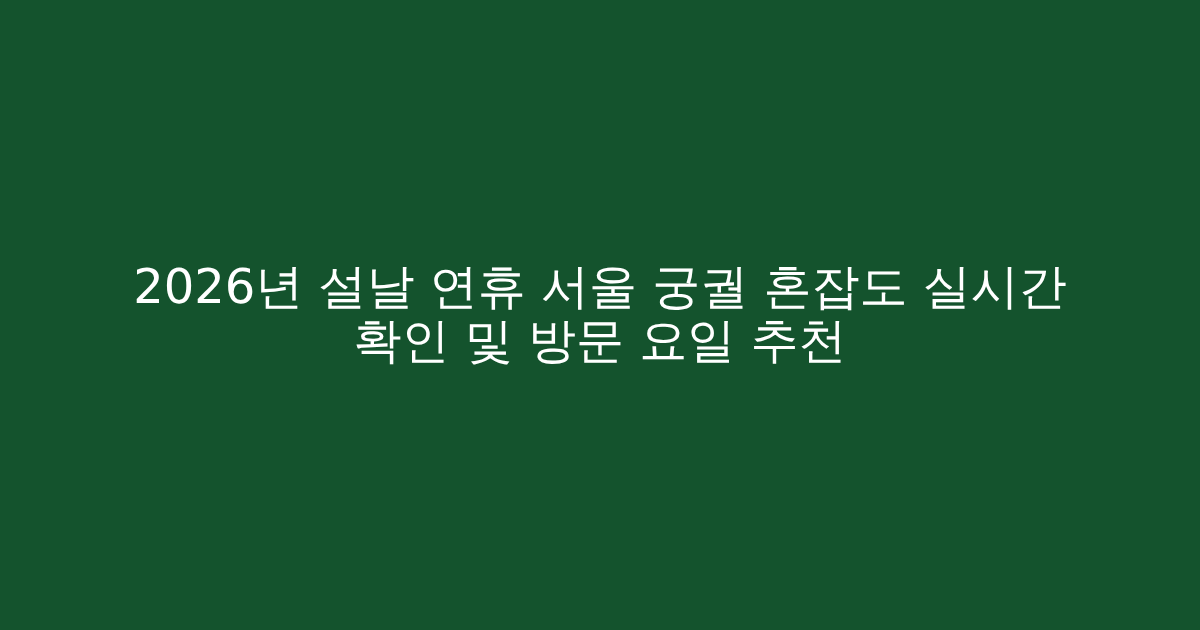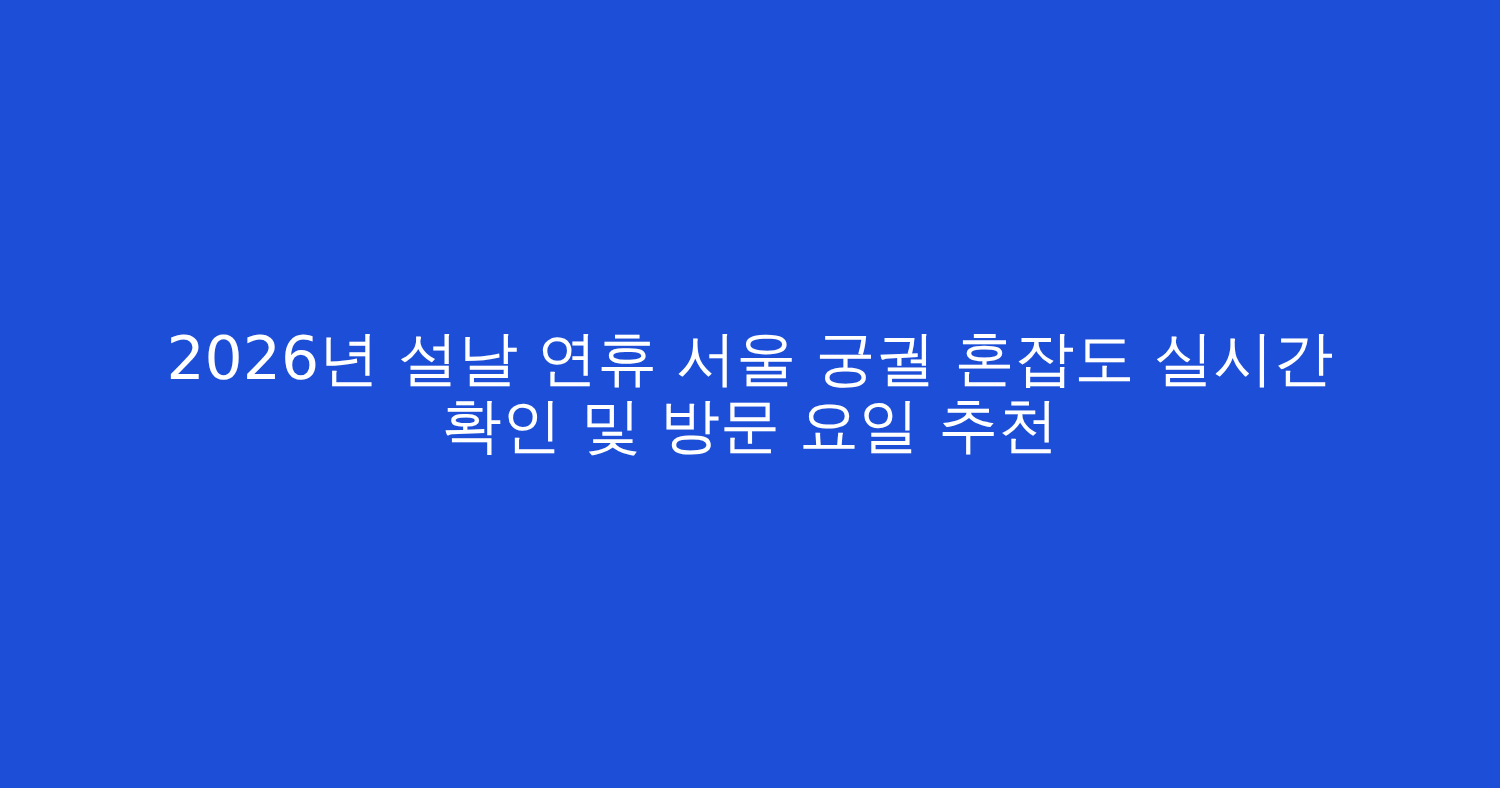--- a/index.html
+++ b/index.html
@@ -44,21 +44,21 @@
     word-break: keep-all;
     overflow-wrap: break-word;
     white-space: pre-line;
     text-rendering: geometricPrecision;
     -webkit-font-smoothing: antialiased;
   }
 </style>
 </head>
 <body>
 
-<div class="card" style="background-color: #1d4ed8; width: 1200px; height: 630px;">
+<div class="card" style="background-color: #14532d; width: 1200px; height: 630px;">
 
   <div class="headline-block">
 
     <h1 class="headline" style="color: rgb(255, 255, 255); font-size: 48px; text-align: center;">2026년 설날 연휴 서울 궁궐 혼잡도 실시간 확인 및 방문 요일 추천</h1>
 
   </div>
 
 </div>
 
 </body></html>

